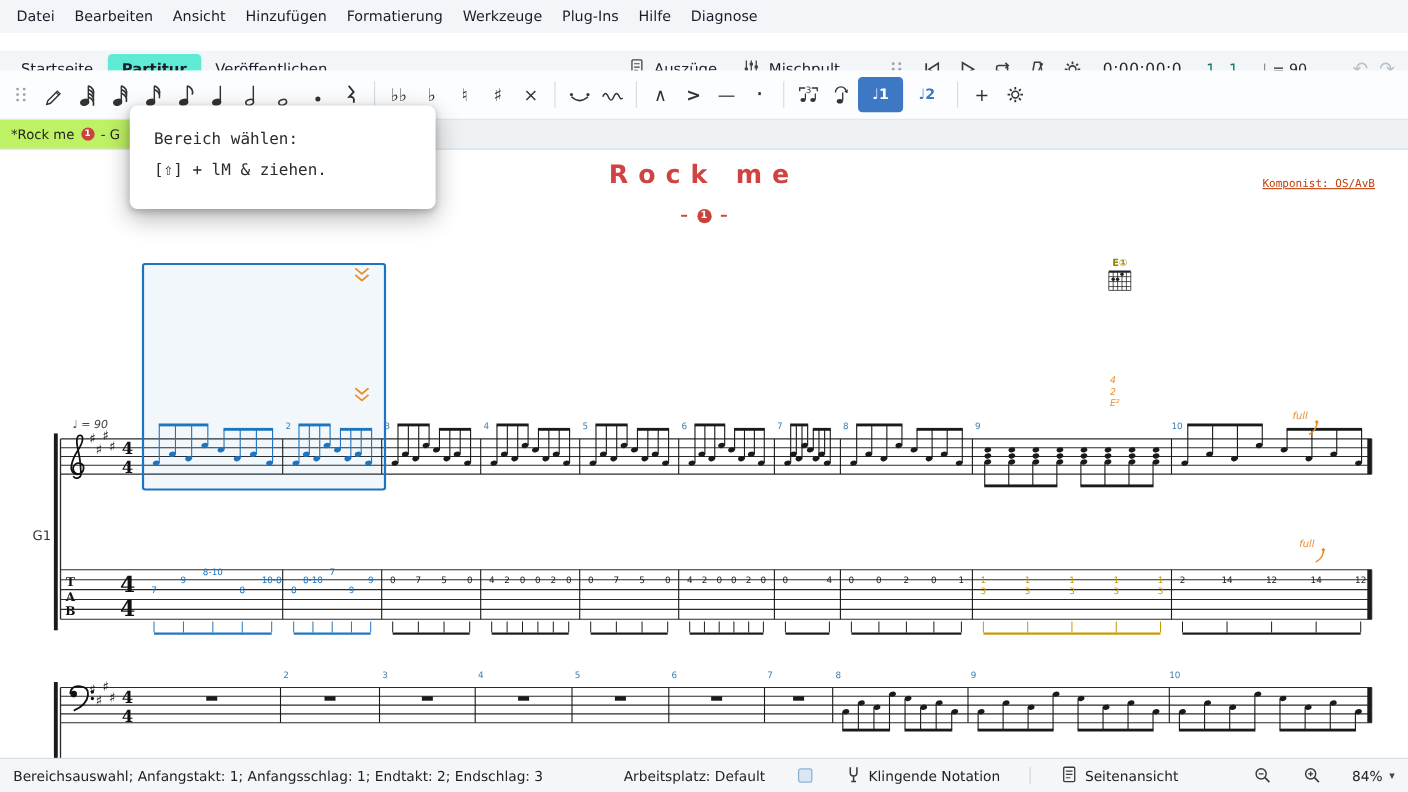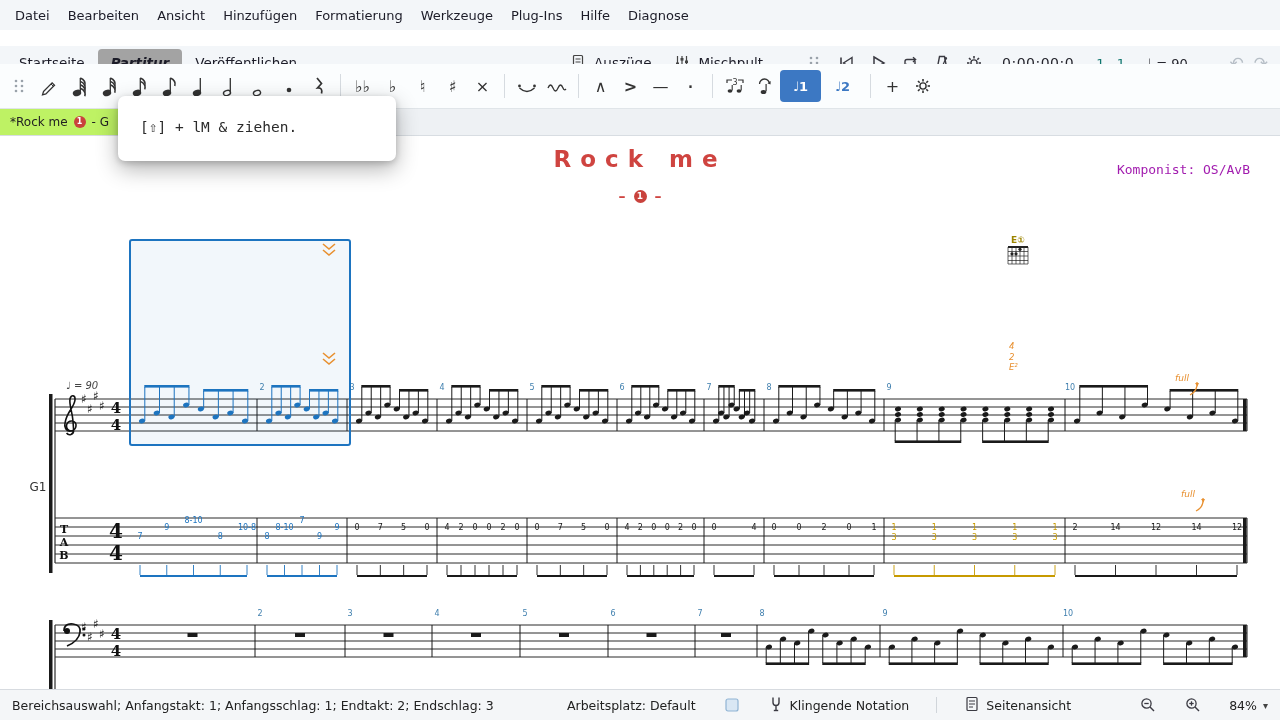--- a/index.html
+++ b/index.html
@@ -9,21 +9,21 @@
     background:#ffffff;color:#1c1c28;
   }
   
   .menu-bar{position:absolute;top:0;left:0;right:0;height:30px;background:#f3f6f9;
     display:flex;align-items:center;padding-left:6px;z-index:6;}
   .menu-item{padding:4px 9px;font-size:13px;color:#1c1c28;cursor:default;}
   
   .toolbar-main{position:absolute;top:30px;left:0;right:0;height:34px;background:#f3f6f9;
     display:flex;align-items:center;z-index:6;padding-left:6px;margin-top:16px;}
   .tb-tab{font-size:13.5px;padding:6px 13px;border-radius:4px;color:#1c1c28;}
-  .tb-tab.active{font-weight:bold;background:#a3a3a3;font-style:italic;}
+  .tb-tab.active{font-weight:bold;background:#5eead4;}
   .sp1{width:248px;} .sp2{width:26px;}
   .tb-btn{display:flex;align-items:center;gap:7px;font-size:13.5px;padding:4px 11px;border-radius:4px;color:#1c1c28;}
   .icon-btn{width:28px;height:28px;display:flex;align-items:center;justify-content:center;border-radius:4px;}
   .transport{display:flex;align-items:center;gap:4px;}
   .time-display{font-size:14px;color:#26262e;margin:0 10px 0 14px;letter-spacing:.5px;}
   .beat-display{font-size:13px;color:#0f766e;margin:0 12px;}
   .tempo-display{font-size:13px;color:#26262e;display:flex;align-items:center;gap:5px;margin:0 8px;}
   .undo-redo{margin-left:auto;display:flex;gap:10px;padding-right:12px;font-size:17px;color:#b6bec6;}
   
   .toolbar-notes{position:absolute;top:64px;left:0;right:0;height:44px;background:#fbfdfe;
@@ -42,22 +42,22 @@
     border-radius:50%;background:#c9423c;color:#fff;font-size:8px;font-weight:bold;}
   .tab-close{font-size:13px;color:#555;padding:0 2px;}
   
   .score-page{position:absolute;top:135px;left:0;width:1280px;height:555px;background:#fff;z-index:1;}
   #score-svg{position:absolute;top:0;left:0;z-index:1;font-family:inherit;}
   .score-title{position:absolute;top:146px;left:0;right:0;text-align:center;z-index:2;
     font-size:23px;font-weight:bold;letter-spacing:9px;color:#cf4440;}
   .score-subtitle{position:absolute;top:188px;left:0;right:0;display:flex;justify-content:center;
     align-items:center;gap:8px;z-index:2;color:#cf4440;font-size:14px;font-weight:bold;}
   .score-subtitle .badge{width:13px;height:13px;font-size:9px;}
-  .score-composer{position:absolute;top:162px;right:30px;z-index:2;font-size:13px;color:#a21caf;
-    font-family:"DejaVu Sans Mono","Liberation Mono",monospace;}
+  .score-composer{position:absolute;top:162px;right:30px;z-index:2;font-size:10px;color:#c2410c;
+    font-family:"DejaVu Sans Mono","Liberation Mono",monospace;text-decoration:underline;}
   .selection-box{position:absolute;left:129px;top:239px;width:218px;height:203px;z-index:3;
     border:2px solid #1d74c0;border-radius:3px;background:rgba(29,116,192,0.06);}
   .sel-chev{position:absolute;right:10px;width:20px;height:15px;}
   .chord-diagram{position:absolute;left:1006px;top:203px;z-index:2;text-align:center;margin-top:32px;}
   .chord-label{font-size:9px;color:#9c8400;font-weight:bold;}
   .fret-annotation{position:absolute;left:1009px;top:341px;z-index:2;color:#e89030;
     font-size:8.5px;line-height:1.25;font-style:italic;}
   
   .tooltip{position:absolute;left:118px;top:96px;width:238px;z-index:30;background:#fff;
     border-radius:7px;box-shadow:0 8px 22px rgba(0,0,0,0.30),0 2px 6px rgba(0,0,0,0.18);
@@ -923,20 +923,21 @@
   </svg>
 </div>
 
 <div class="fret-annotation">
   <div>4</div>
   <div>2</div>
   <div>E²</div>
 </div>
 
 <div class="tooltip">
+  <div>Bereich wählen:</div>
   <div>[⇧] + lM &amp; ziehen.</div>
 </div>
 
 <div class="status-bar">
   <span>Bereichsauswahl; Anfangstakt: 1; Anfangsschlag: 1; Endtakt: 2; Endschlag: 3</span>
   <span class="sb-spacer"></span>
   <span class="sb-item">Arbeitsplatz: Default</span>
   <span class="sb-item">
     <svg width="18" height="18" viewBox="0 0 18 18">
         <rect x="3" y="3" width="12" height="12" rx="2" fill="#d9e7f4" stroke="#90b4d4" stroke-width="1.2"></rect>

